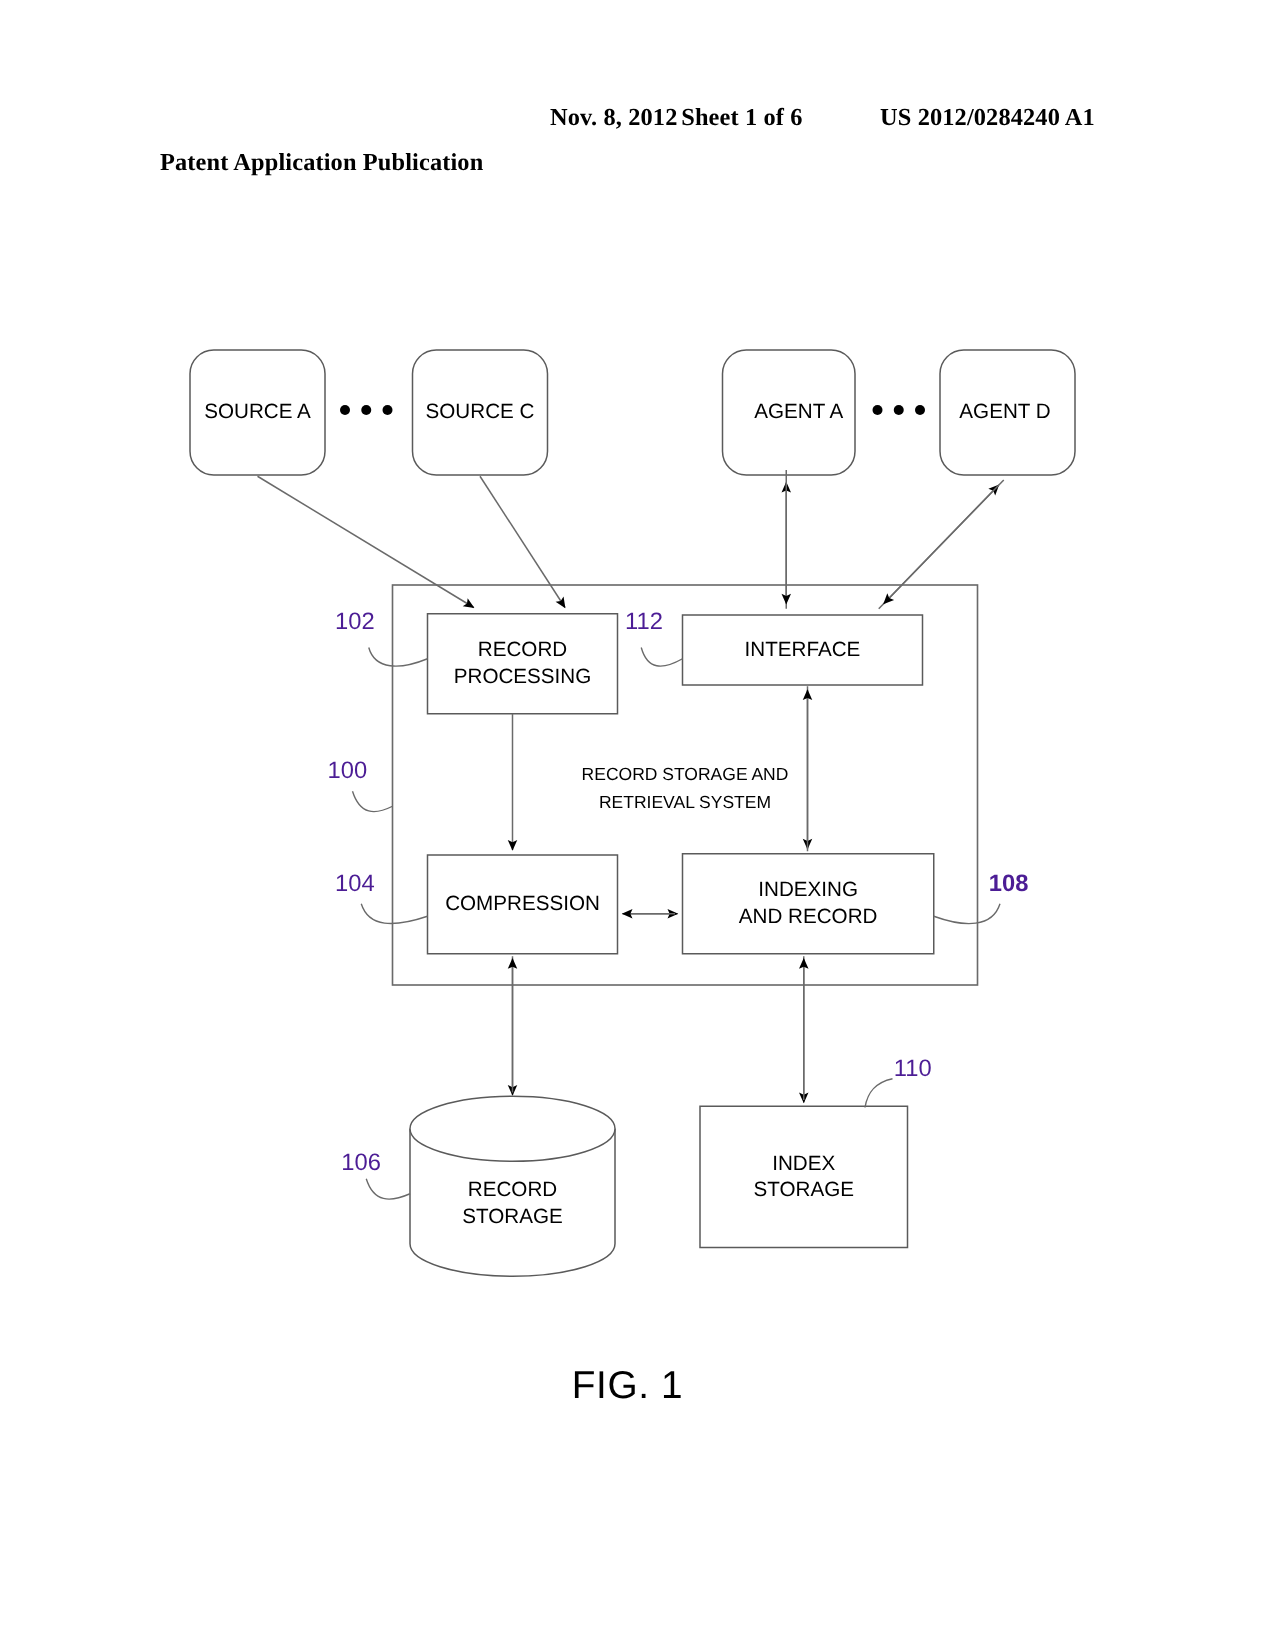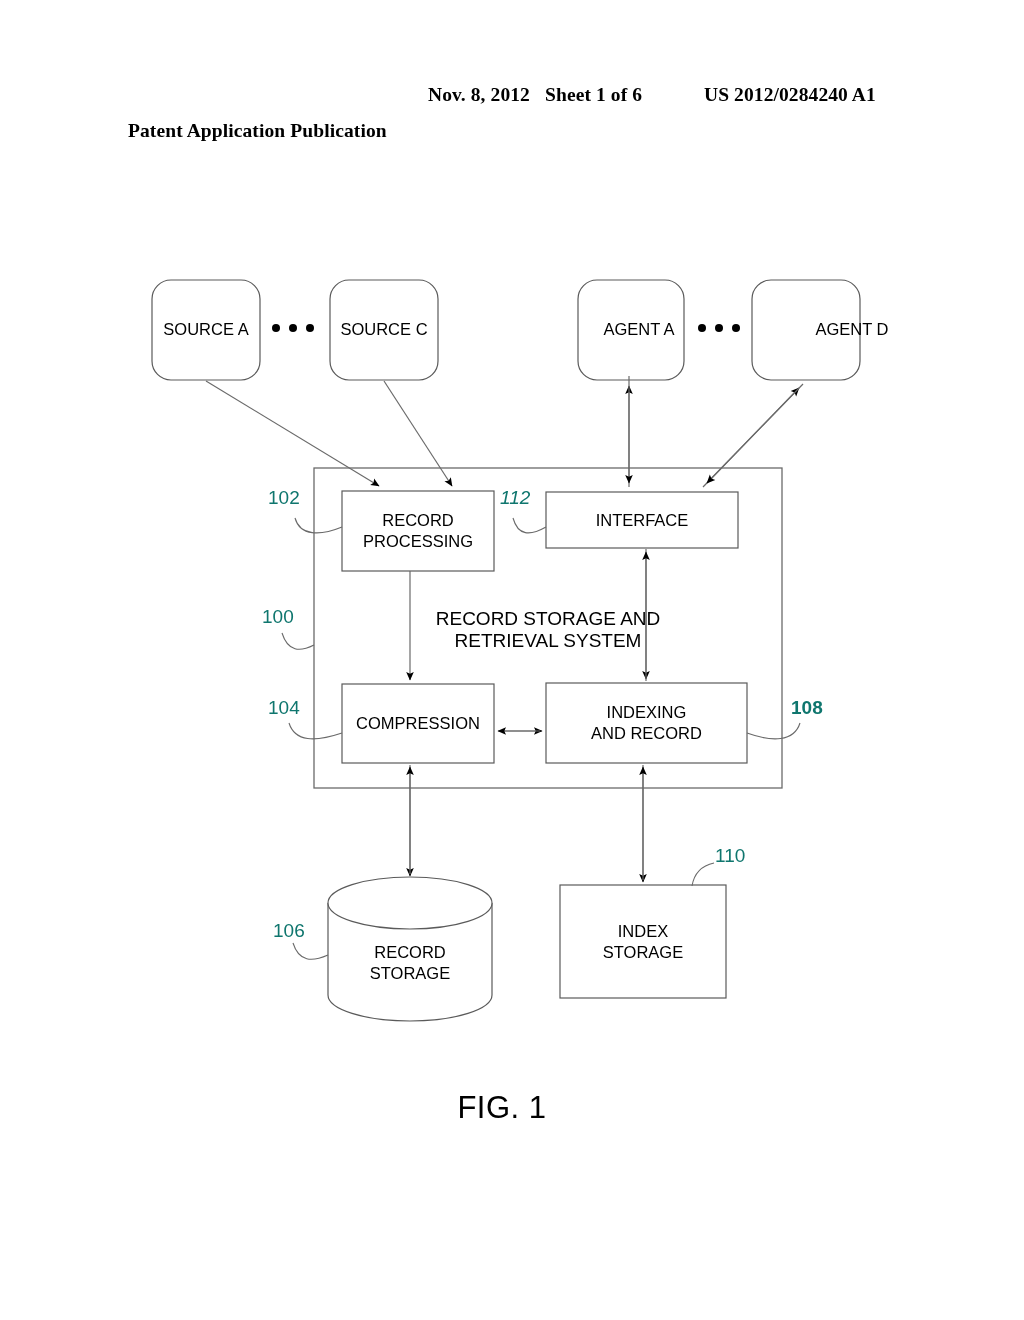--- a/index.html
+++ b/index.html
@@ -24,21 +24,21 @@
     left: 0;
     width: 1024px;
     height: 30px;
     font-family: "Liberation Serif", serif;
     font-weight: bold;
     font-size: 19.5px;
     letter-spacing: 0.1px;
     white-space: nowrap;
   }
   #page-header .hdr-pub   { position: absolute; left: 128px; top: 0; margin-top: 36px; }
-  #page-header .hdr-date  { position: absolute; left: 428px; top: 0; }
+  #page-header .hdr-date  { position: absolute; left: 440px; top: 0; }
   #page-header .hdr-sheet { position: absolute; left: 545px; top: 0; }
   #page-header .hdr-num   { position: absolute; left: 704px; top: 0; }
 
   
   #figure-canvas {
     position: absolute;
     left: 0;
     top: 0;
     width: 1024px;
     height: 1320px;
@@ -59,28 +59,28 @@
     font-size: 16.5px;
     line-height: 21px;
     color: #000;
     white-space: pre-line;
     pointer-events: none;
   }
   .ref-num {
     position: absolute;
     font-family: "Liberation Sans", sans-serif;
     font-size: 19px;
-    color: #0f766e;
+    color: #4c1d95;
     white-space: nowrap;
   }
   .sys-label {
     position: absolute;
     text-align: center;
     font-family: "Liberation Sans", sans-serif;
-    font-size: 19px;
+    font-size: 14px;
     line-height: 22px;
     white-space: pre-line;
   }
   .ellipsis-dots {
     position: absolute;
     display: flex;
     gap: 9px;
     align-items: center;
   }
   .ellipsis-dots i {
@@ -170,21 +170,21 @@
     <path d="M282,633 C288,652 300,652 314,645" fill="none" stroke="#6a6a6a" stroke-width="1.1"></path>
     <path d="M289,723 C295,742 315,742 342,733" fill="none" stroke="#6a6a6a" stroke-width="1.1"></path>
     <path d="M800,723 C794,742 772,742 747,733" fill="none" stroke="#6a6a6a" stroke-width="1.1"></path>
     <path d="M293,943 C299,962 312,962 328,955" fill="none" stroke="#6a6a6a" stroke-width="1.1"></path>
     <path d="M714,863 C700,866 694,874 692,886" fill="none" stroke="#6a6a6a" stroke-width="1.1"></path>
   </svg>
 
   <div class="node-label" style="left:152px; top:319px; width:108px;">SOURCE A</div>
   <div class="node-label" style="left:330px; top:319px; width:108px;">SOURCE C</div>
   <div class="node-label" style="left:578px; top:319px; width:122px;">AGENT A</div>
-  <div class="node-label" style="left:752px; top:319px; width:104px;margin-left:48px;">AGENT D</div>
+  <div class="node-label" style="left:752px; top:319px; width:104px;">AGENT D</div>
 
   <div class="ellipsis-dots" style="left:272px; top:324px;">
     <i></i>
       <i></i>
       <i></i>
   </div>
   <div class="ellipsis-dots" style="left:698px; top:324px;">
     <i></i>
       <i></i>
       <i></i>
@@ -198,21 +198,21 @@
 AND RECORD</div>
   <div class="node-label" style="left:328px; top:942px; width:164px;">RECORD
 STORAGE</div>
   <div class="node-label" style="left:560px; top:921px; width:166px;">INDEX
 STORAGE</div>
 
   <div class="sys-label" style="left:380px; top:608px; width:336px;">RECORD STORAGE AND
 RETRIEVAL SYSTEM</div>
 
   <div class="ref-num" style="left:268px; top:487px;">102</div>
-  <div class="ref-num" style="left:500px; top:487px;font-style:italic;">112</div>
+  <div class="ref-num" style="left:500px; top:487px;">112</div>
   <div class="ref-num" style="left:262px; top:606px;">100</div>
   <div class="ref-num" style="left:268px; top:697px;">104</div>
   <div class="ref-num" style="left:791px; top:697px;font-weight:bold;">108</div>
   <div class="ref-num" style="left:273px; top:920px;">106</div>
   <div class="ref-num" style="left:715px; top:845px;text-align:center;">110</div>
 
   <div id="fig-caption">FIG. 1</div>
 </div>
 
 </body></html>

